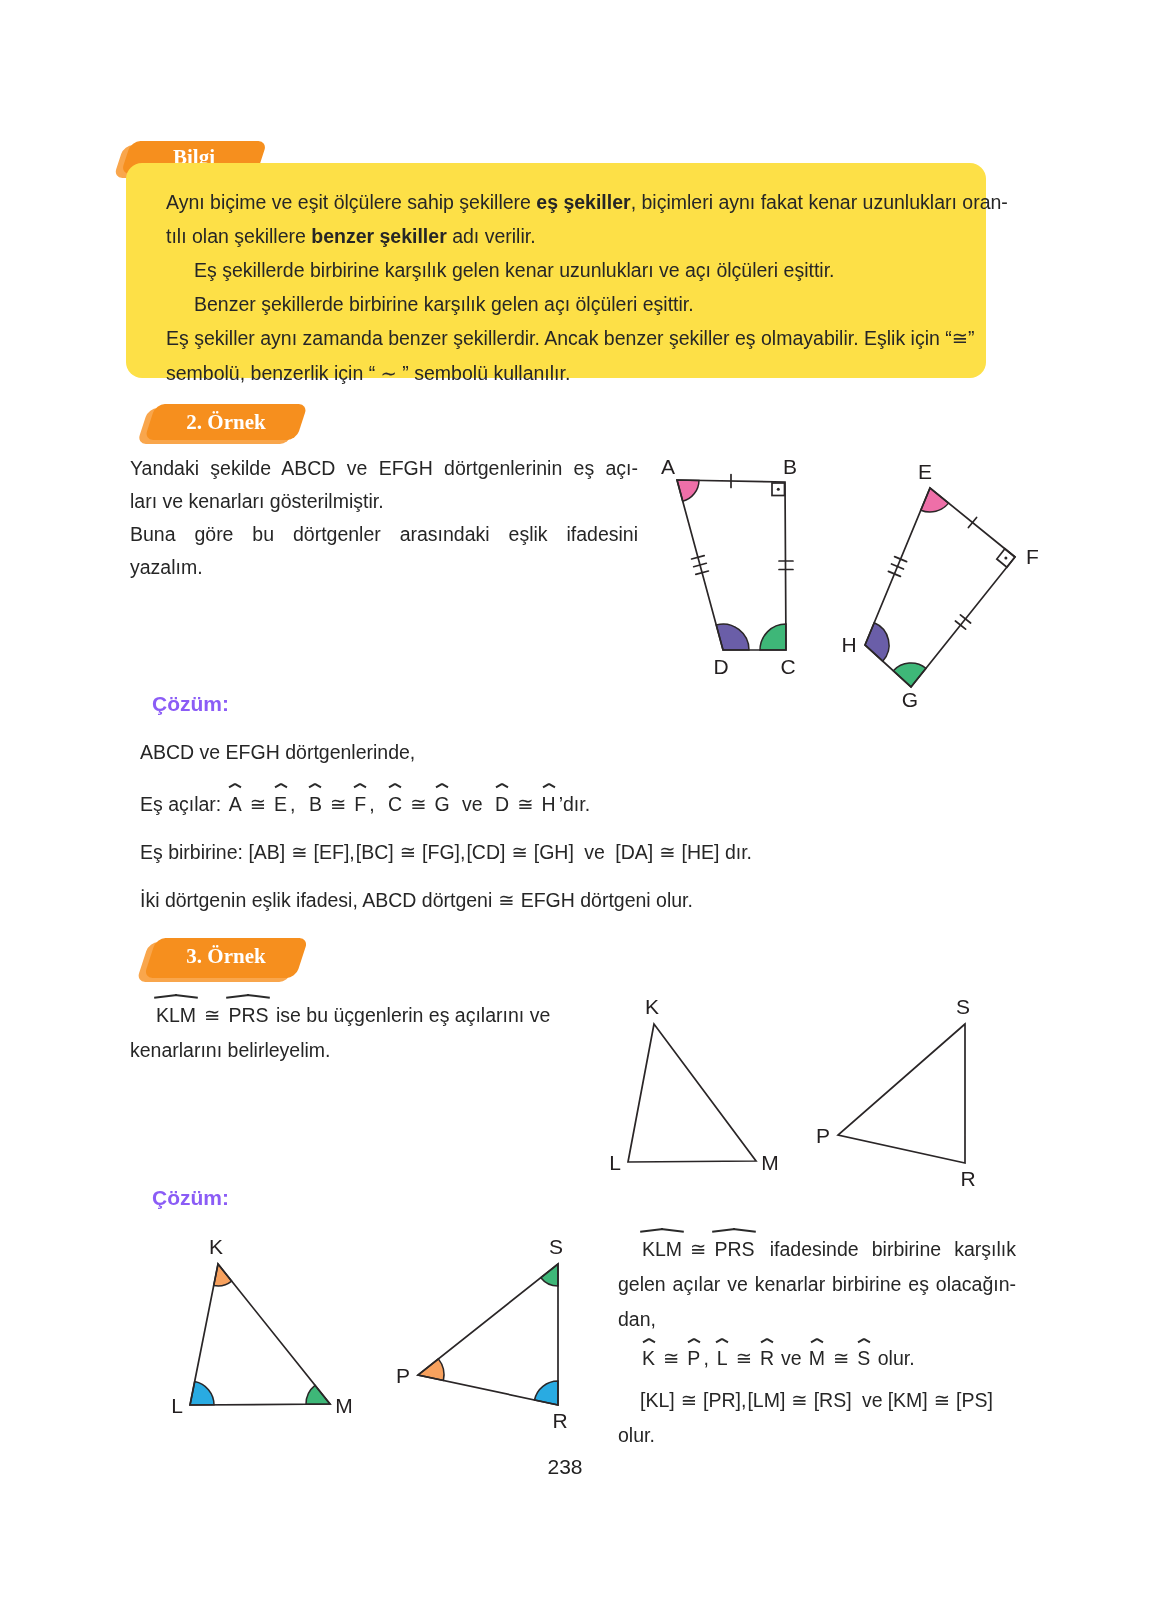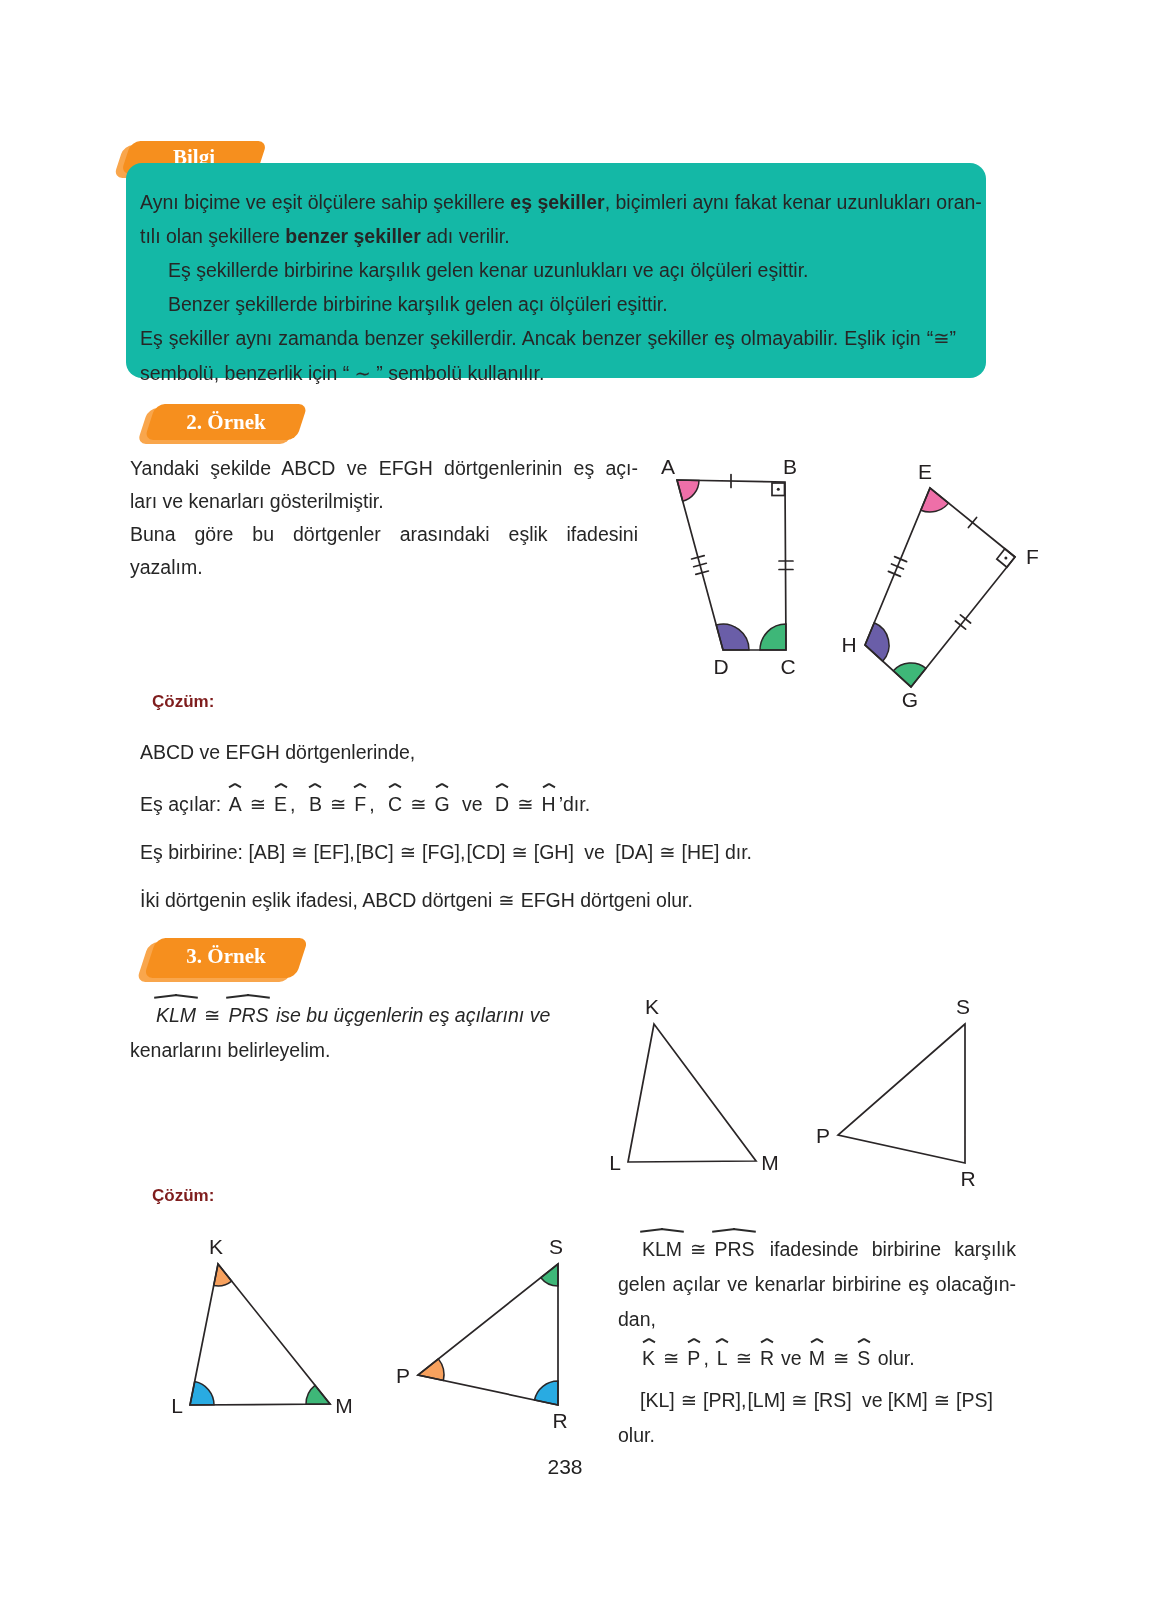--- a/index.html
+++ b/index.html
@@ -8,43 +8,43 @@
   
   .tab{position:absolute;}
   .tab i{position:absolute;display:block;inset:0;}
   .tab-under{background:#F9A64C;transform:skewX(-18deg) translate(-6px,4px);border-radius:9px;}
   .tab-face{background:#F68F1E;transform:skewX(-18deg);border-radius:9px;}
   .tab-label{position:relative;display:block;text-align:center;color:#fff;
              font-family:"Liberation Serif",serif;font-weight:700;font-size:21px;}
   .tab-sm .tab-label{line-height:33px;text-align:center;}
   .tab-lg .tab-label{line-height:36px;}
   
-  .info-box{position:absolute;left:126px;top:163px;width:860px;height:215px;background:#14b8a6;
-            border-radius:16px;box-sizing:border-box;padding:22px 30px 0 14px;}
+  .info-box{position:absolute;left:126px;top:163px;width:860px;height:215px;background:#fde047;
+            border-radius:16px;box-sizing:border-box;padding:22px 30px 0 40px;}
   .line{line-height:34px;white-space:nowrap;}
   .wrapline{white-space:normal;}
   .jline{text-align:justify;text-align-last:justify;}
   .ind{text-indent:28px;}
   b{font-weight:700;}
   
   .cong{font-family:"DejaVu Sans",sans-serif;margin:0 6px;color:#2a2a2a;}
   .sim{font-family:"DejaVu Sans",sans-serif;color:#2a2a2a;}
   .hat{position:relative;display:inline-block;padding:5px 2px 0;}
   .hat::before,.hat::after{content:"";position:absolute;top:2px;width:7px;height:1.7px;background:#2a2a2a;}
   .hat::before{left:calc(50% - 7px);transform-origin:100% 50%;transform:rotate(-30deg);}
   .hat::after{left:calc(50% - 0px);transform-origin:0 50%;transform:rotate(30deg);}
   .widehat{position:relative;display:inline-block;padding:6px 2px 0;}
   .widehat::before,.widehat::after{content:"";position:absolute;top:2px;width:53%;height:1.7px;background:#2a2a2a;}
   .widehat::before{left:0;transform-origin:100% 50%;transform:rotate(-7deg);}
   .widehat::after{right:0;transform-origin:0 50%;transform:rotate(7deg);}
   .sep{margin:0 6px 0 1px;}
   .sep-tight{margin:0 1px 0 0;}
   .ve{margin:0 5px;}
   .sfx{margin-left:1px;}
-  .heading{position:absolute;font-weight:700;font-size:17px;color:#7f1d1d;}
+  .heading{position:absolute;font-weight:700;font-size:21px;color:#8b5cf6;}
   
   .absblk{position:absolute;}
   .mathline{line-height:36px;margin-top:11px;white-space:nowrap;}
   
   svg{position:absolute;overflow:visible;}
   .geo{fill:none;stroke:#2a2627;stroke-width:1.7;stroke-linejoin:miter;}
   .wedge{stroke:#2a2627;stroke-width:1.5;}
   .tick{stroke:#2a2627;stroke-width:1.7;stroke-linecap:round;}
   .svglbl{font:21px "Liberation Sans",sans-serif;fill:#231F20;}
   .pagenum{position:absolute;left:0;top:1455px;width:1130px;text-align:center;font-size:21px;color:#222;}
@@ -141,21 +141,21 @@
     </div>
   </div>
 
   <div class="tab tab-lg" style="left:150px;top:938px;width:152px;height:40px;">
     <i class="tab-under"></i>
     <i class="tab-face"></i>
     <span class="tab-label">3. Örnek</span>
   </div>
 
   <div class="absblk" style="left:130px;top:992px;width:520px;">
-    <div class="line" style="line-height:34px;font-style:italic;">
+    <div class="line" style="line-height:34px;">
       <span style="display:inline-block;width:24px;"></span><span class="widehat">KLM</span><span class="cong">≅</span><span class="widehat">PRS</span>
       <span>ise bu üçgenlerin eş açılarını ve</span>
     </div>
     <div class="line" style="line-height:34px;">kenarlarını belirleyelim.</div>
   </div>
 
   <svg style="left:590px;top:992px;" width="440" height="200" viewBox="0 0 440 200">
     <polygon class="geo" points="64,32 38,170 166,169"></polygon>
     <polygon class="geo" points="375,32 248,143 375,171"></polygon>
     <text class="svglbl" x="62" y="22" text-anchor="middle">K</text>

